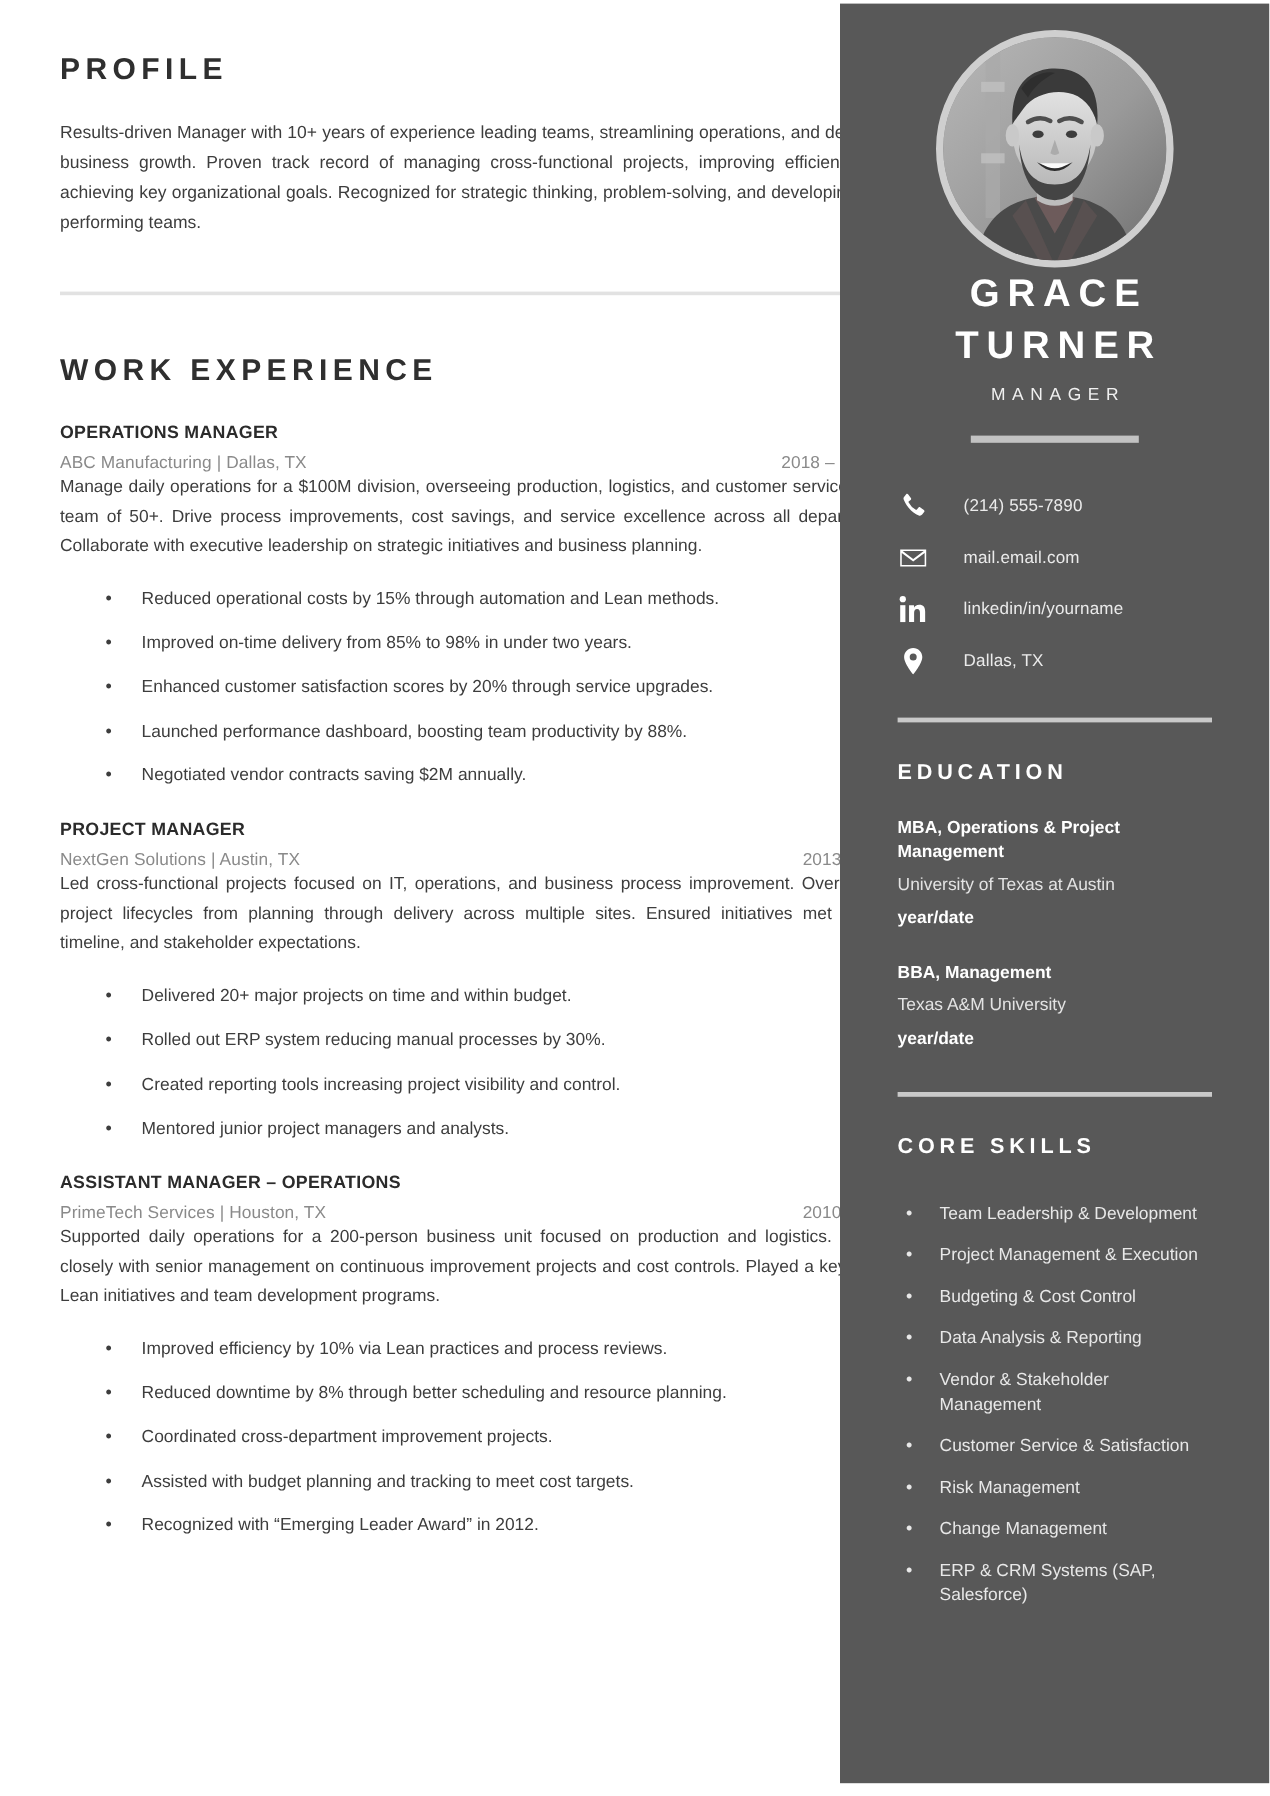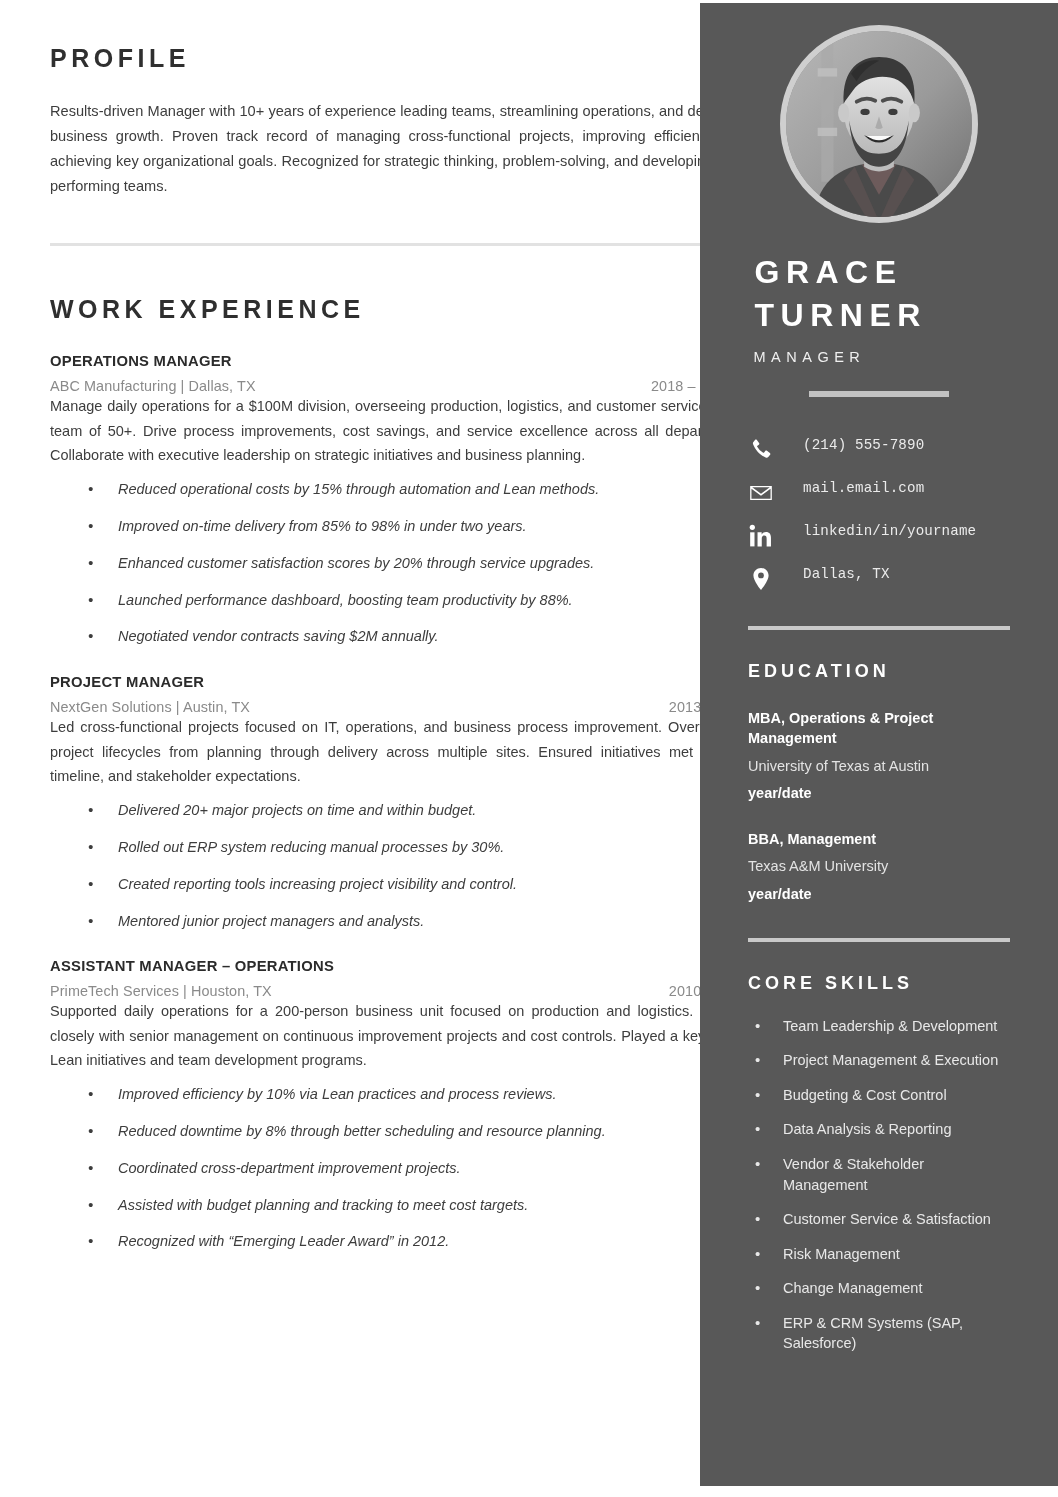--- a/index.html
+++ b/index.html
@@ -76,24 +76,23 @@
   .job-dates  { letter-spacing: 0.1px; white-space: nowrap; }
 
   .job-desc {
     font-size: 14.5px;
     line-height: 1.68;
     color: #3d3d3d;
     text-align: justify;
   }
 
   .job-bullets {
-    margin-top: 12px;
+    margin-top: 22px;
     padding-left: 0;
     list-style: none;
-    font-style: italic;
   }
   .job-bullets li {
     position: relative;
     padding-left: 68px;
     font-size: 14.5px;
     line-height: 1.5;
     color: #3d3d3d;
     margin-top: 15px;
   }
   .job-bullets li:first-child { margin-top: 6px; }
@@ -122,21 +121,21 @@
     width: 198px;
     height: 198px;
     border-radius: 50%;
     background: #8e8e8e;
     border: 6px solid #cfcfcf;
     overflow: hidden;
     position: relative;
   }
   .photo-wrap svg { display: block; width: 100%; height: 100%; }
 
-  .name-block { margin-top: 28px; text-align: left; }
+  .name-block { text-align: center; }
   .name-line {
     font-size: 32px;
     font-weight: bold;
     letter-spacing: 6.5px;
     color: #ffffff;
     line-height: 1.33;
     text-indent: 6.5px;
   }
   .role-line {
     margin-top: 13px;
@@ -150,23 +149,22 @@
     margin: 26px auto 0;
     width: 140px;
     height: 6px;
     background: #c2c2c2;
   }
 
   
   .contact-list { margin-top: 40px; }
   .contact-row {
     display: flex;
-    align-items: flex-start;
+    align-items: center;
     margin-top: 17px;
-    font-family: Liberation Mono, monospace;
   }
   .contact-row:first-child { margin-top: 0; }
   .contact-icon {
     width: 30px;
     flex: 0 0 30px;
     display: flex;
     align-items: center;
     justify-content: flex-start;
   }
   .contact-icon svg { display: block; fill: #ffffff; }
@@ -209,21 +207,21 @@
   }
   .edu-date {
     margin-top: 7px;
     font-size: 14.5px;
     font-weight: bold;
     color: #ffffff;
     line-height: 1.4;
   }
 
   .skills-list {
-    margin-top: 22px;
+    margin-top: 36px;
     list-style: none;
     padding: 0;
   }
   .skills-list li {
     position: relative;
     padding-left: 35px;
     font-size: 14.5px;
     line-height: 1.42;
     color: #e8e8e8;
     margin-top: 14px;

